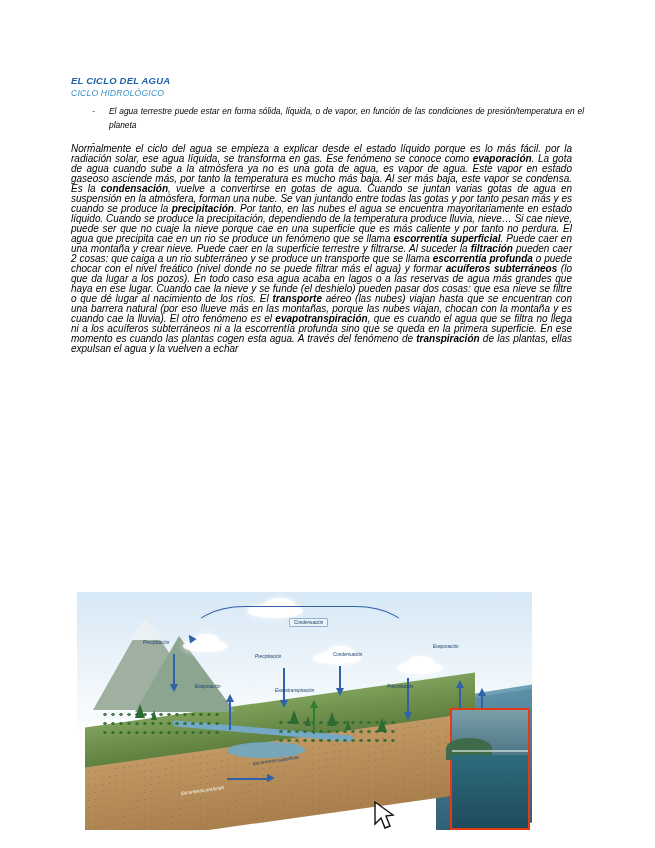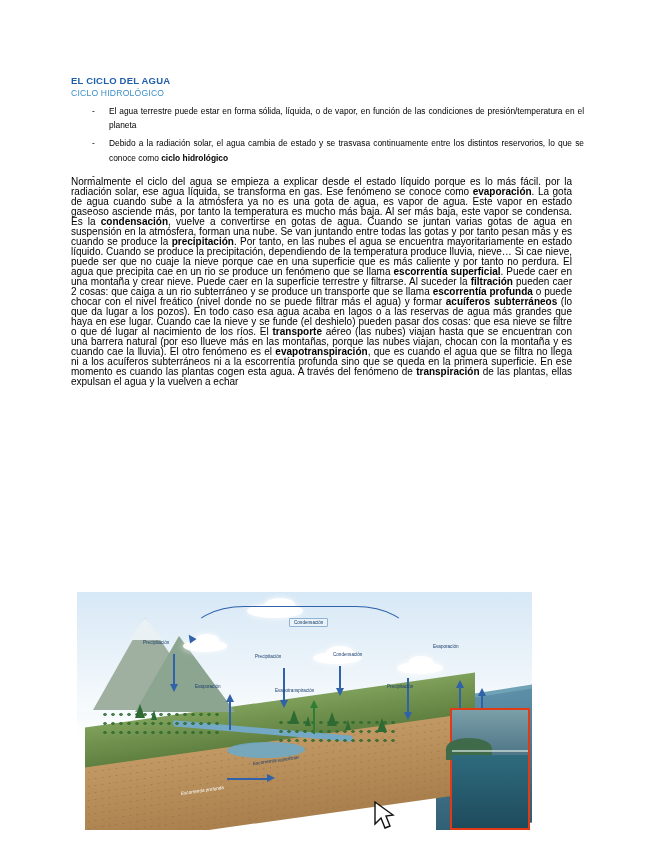--- a/index.html
+++ b/index.html
@@ -14,20 +14,21 @@
     color: #000000;
     position: relative;
     overflow: hidden;
   }
   .page {
     position: absolute;
     left: 0; top: 0;
     width: 655px;
     height: 848px;
     background: #ffffff;
+    font-style: italic;
   }
   .content {
     position: absolute;
     left: 71px;
     top: 75px;
     width: 513px;
   }
   h1.doc-title {
     font-size: 9.5px;
     font-weight: bold;
@@ -290,21 +291,20 @@
     <h1 class="doc-title">EL CICLO DEL AGUA</h1>
     <h2 class="doc-subtitle">CICLO HIDROLÓGICO</h2>
 
     <ul class="bullets">
       <li>
         <span class="dash">-</span>
         <span>El agua terrestre puede estar en forma sólida, líquida, o de vapor, en función de las condiciones de presión/temperatura en el planeta</span>
       </li>
       <li>
         <span class="dash">-</span>
-        <span>Debido a la radiación solar, el agua cambia de estado y se trasvasa continuamente entre los distintos reservorios, lo que se conoce como <b>ciclo hidrológico</b></span>
       </li>
       <li>
         <span class="dash">-</span>
       </li>
     </ul>
 
     <p class="body">Normalmente el ciclo del agua se empieza a explicar desde el estado líquido porque es lo más fácil. por la radiación solar, ese agua líquida, se transforma en gas. Ese fenómeno se conoce como <b>evaporación</b>. La gota de agua cuando sube a la atmósfera ya no es una gota de agua, es vapor de agua. Este vapor en estado gaseoso asciende más, por tanto la temperatura es mucho más baja. Al ser más baja, este vapor se condensa. Es la <b>condensación</b>, vuelve a convertirse en gotas de agua. Cuando se juntan varias gotas de agua en suspensión en la atmósfera, forman una nube. Se van juntando entre todas las gotas y por tanto pesan más y es cuando se produce la <b>precipitación</b>. Por tanto, en las nubes el agua se encuentra mayoritariamente en estado líquido. Cuando se produce la precipitación, dependiendo de la temperatura produce lluvia, nieve… Si cae nieve, puede ser que no cuaje la nieve porque cae en una superficie que es más caliente y por tanto no perdura. El agua que precipita cae en un rio se produce un fenómeno que se llama <b>escorrentía superficial</b>. Puede caer en una montaña y crear nieve. Puede caer en la superficie terrestre y filtrarse. Al suceder la <b>filtración</b> pueden caer 2 cosas: que caiga a un rio subterráneo y se produce un transporte que se llama <b>escorrentía profunda</b> o puede chocar con el nivel freático (nivel donde no se puede filtrar más el agua) y formar <b>acuíferos subterráneos</b> (lo que da lugar a los pozos). En todo caso esa agua acaba en lagos o a las reservas de agua más grandes que haya en ese lugar. Cuando cae la nieve y se funde (el deshielo) pueden pasar dos cosas: que esa nieve se filtre o que dé lugar al nacimiento de los ríos. El <b>transporte</b> aéreo (las nubes) viajan hasta que se encuentran con una barrera natural (por eso llueve más en las montañas, porque las nubes viajan, chocan con la montaña y es cuando cae la lluvia). El otro fenómeno es el <b>evapotranspiración</b>, que es cuando el agua que se filtra no llega ni a los acuíferos subterráneos ni a la escorrentía profunda sino que se queda en la primera superficie. En ese momento es cuando las plantas cogen esta agua. A través del fenómeno de <b>transpiración</b> de las plantas, ellas expulsan el agua y la vuelven a echar</p>
   </div>
 
   <div class="figure">

